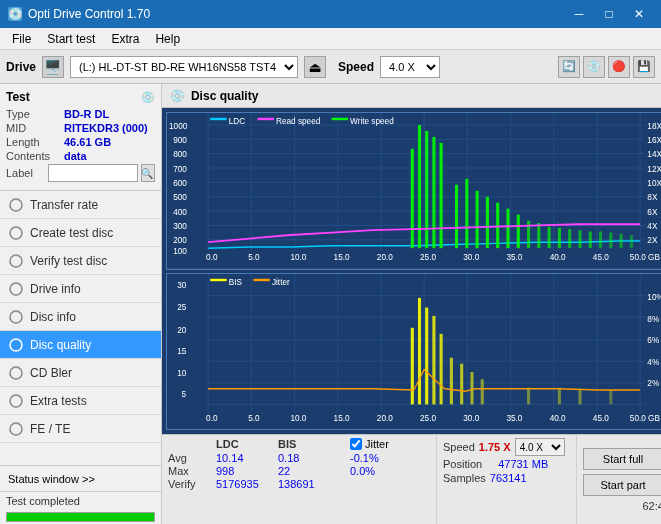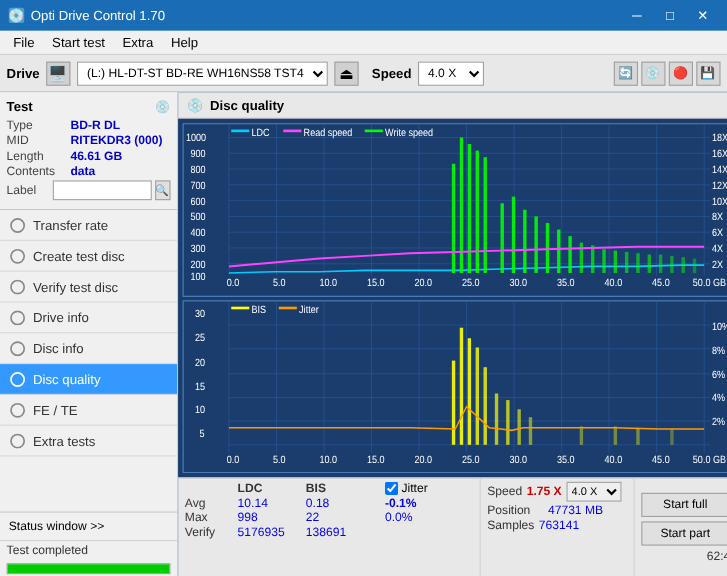--- a/index.html
+++ b/index.html
@@ -193,29 +193,37 @@
           </svg>
         </span>
       <span>Disc quality</span>
     </div>
     <div class="nav-item">
       <span class="nav-icon">
           <svg width="14" height="14" viewBox="0 0 14 14">
             <circle cx="7" cy="7" r="6" fill="none" stroke="#888" stroke-width="1.5"></circle>
           </svg>
         </span>
+      <span>CD Bler</span>
+    </div>
+    <div class="nav-item">
+      <span class="nav-icon">
+          <svg width="14" height="14" viewBox="0 0 14 14">
+            <circle cx="7" cy="7" r="6" fill="none" stroke="#888" stroke-width="1.5"></circle>
+          </svg>
+        </span>
+      <span>Extra tests</span>
+    </div>
+    <div class="nav-item">
+      <span class="nav-icon">
+          <svg width="14" height="14" viewBox="0 0 14 14">
+            <circle cx="7" cy="7" r="6" fill="none" stroke="#888" stroke-width="1.5"></circle>
+          </svg>
+        </span>
       <span>FE / TE</span>
-    </div>
-    <div class="nav-item">
-      <span class="nav-icon">
-          <svg width="14" height="14" viewBox="0 0 14 14">
-            <circle cx="7" cy="7" r="6" fill="none" stroke="#888" stroke-width="1.5"></circle>
-          </svg>
-        </span>
-      <span>Extra tests</span>
     </div>
 
     <div class="status-bar-left">
       <div class="status-window-btn">
         <span>Status window &gt;&gt;</span>
       </div>
       <div class="status-text-row">Test completed</div>
       <div class="progress-bar-container">
         <div class="progress-bar-fill" style="width: 100%"></div>
       </div>
@@ -413,21 +421,21 @@
             <input type="checkbox" checked="" style="width: 12px; height: 12px;">
             <span>Jitter</span>
           </span>
         </div>
 
         <div style="display: grid; grid-template-columns: 48px 62px 52px 20px 80px; margin-bottom: 1px;">
           <span style="color:#333;">Avg</span>
           <span style="color:#0000ee;">10.14</span>
           <span style="color:#0000ee;">0.18</span>
           <span></span>
-          <span style="color:#0000ee;font-weight:bold;">-0.1%</span>
+          <span style="color:#0000ee;">-0.1%</span>
         </div>
 
         <div style="display: grid; grid-template-columns: 48px 62px 52px 20px 80px; margin-bottom: 1px;">
           <span style="color:#333;">Max</span>
           <span style="color:#0000ee;">998</span>
           <span style="color:#0000ee;">22</span>
           <span></span>
           <span style="color:#0000ee;">0.0%</span>
         </div>
 

